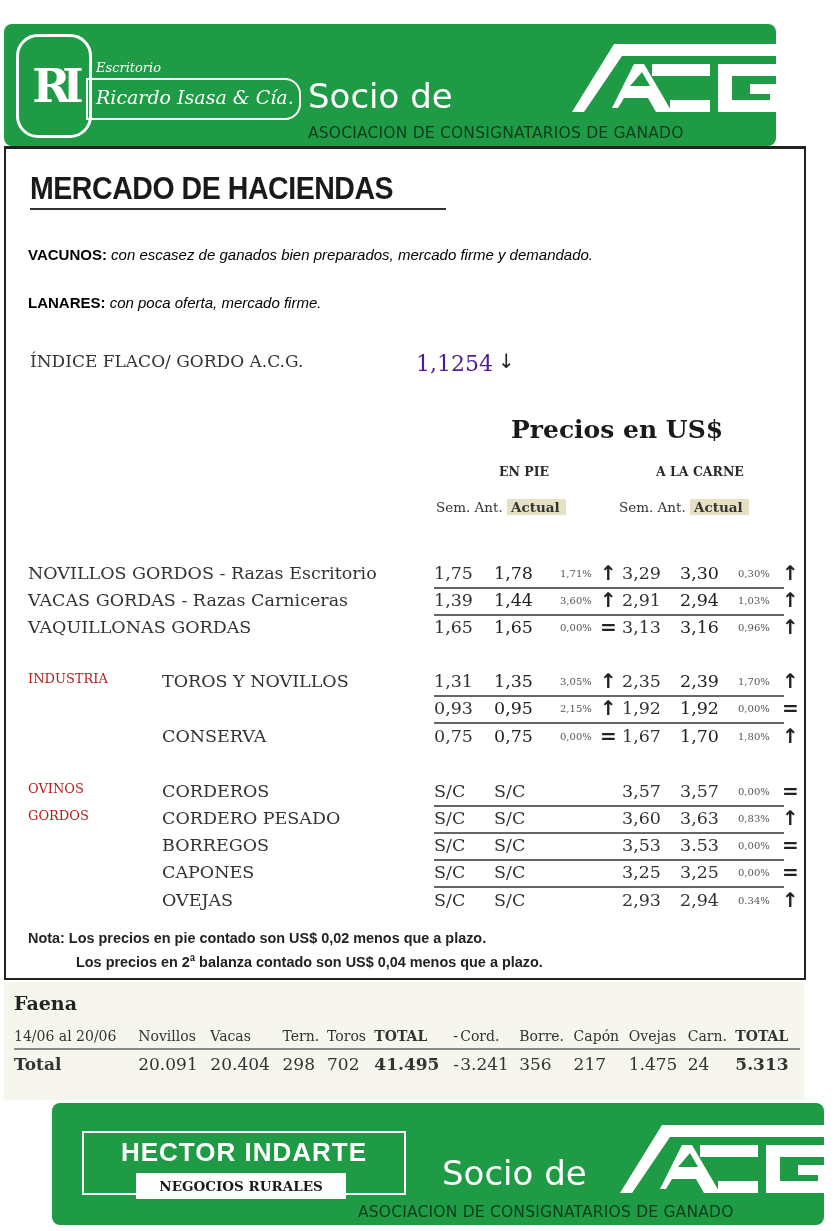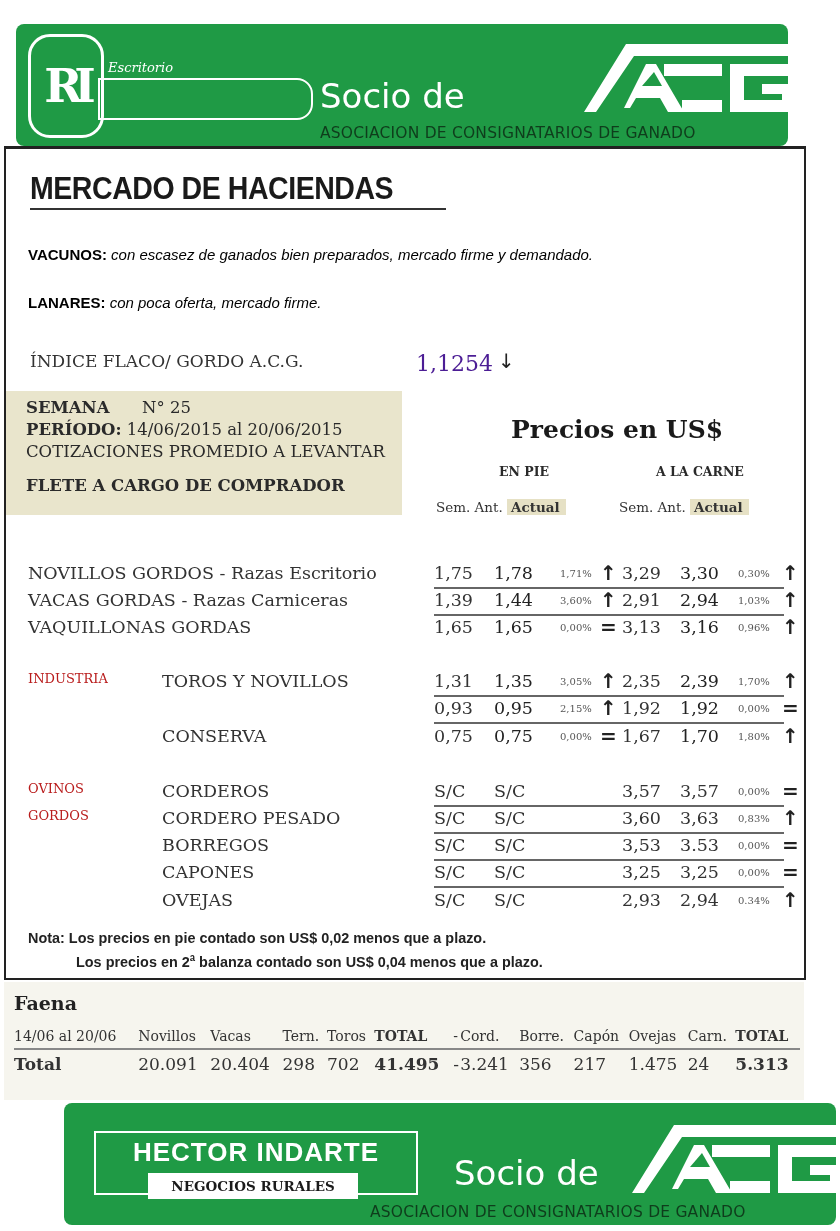--- a/index.html
+++ b/index.html
@@ -1,20 +1,20 @@
 <!DOCTYPE html>
 <html><head>
 <meta charset="utf-8">
 <style>
   * { box-sizing: border-box; margin: 0; padding: 0; }
   html, body { width: 840px; height: 1231px; background: #ffffff; overflow: hidden; }
   body { position: relative; font-family: "DejaVu Serif", serif; color: #2a2a2a; }
 
   
-  .banner { position: absolute; left: 16px; width: 772px; background: #1f9a45; border-radius: 8px; }
+  .banner { position: absolute; left: 4px; width: 772px; background: #1f9a45; border-radius: 8px; }
   .banner.top { top: 24px; height: 122px; }
   .banner.bottom { top: 1103px; height: 122px; margin-left: 48px; }
 
   .ri-logo { position: absolute; left: 12px; top: 10px; width: 285px; height: 104px; }
   .ri-mono { position: absolute; left: 0; top: 0; width: 76px; height: 104px; border: 3px solid #fff; border-radius: 22px; display:flex; align-items:center; justify-content:center; color:#fff; font-family:"DejaVu Serif", serif; font-size: 46px; font-weight: bold; letter-spacing:-8px; }
   .ri-plate { position: absolute; left: 70px; top: 44px; width: 215px; height: 42px; border: 2px solid #fff; border-radius: 0 16px 16px 0; }
   .ri-small { position: absolute; left: 80px; top: 26px; color: #fff; font-family: "DejaVu Serif", serif; font-style: italic; font-size: 13px; }
   .ri-name { position: absolute; left: 80px; top: 52px; color: #fff; font-family: "DejaVu Serif", serif; font-style: italic; font-size: 19px; white-space: nowrap; }
 
   .socio { position: absolute; color: #fff; font-family: "DejaVu Sans", sans-serif; font-size: 34px; font-weight: normal; }
@@ -91,20 +91,21 @@
   .hi-sub { position: absolute; left: 52px; top: 40px; width: 210px; height: 26px; background: #fff; color: #1a1a1a; font-family: "DejaVu Serif", serif; font-weight: bold; font-size: 13.5px; text-align: center; line-height: 26px; }
 </style>
 </head>
 <body>
 
 <div class="banner top">
   <div class="ri-logo">
     <div class="ri-mono">RI</div>
     <div class="ri-plate"></div>
     <div class="ri-small">Escritorio</div>
+    <div class="ri-name">Ricardo Isasa &amp; Cía.</div>
   </div>
   <div class="socio">Socio de</div>
   <svg class="acg-logo" viewBox="0 0 214 72">
     <polygon points="42,2 212,2 212,14 50,14 12,70 0,70" fill="#fff"></polygon>
     <polygon points="62,22 72,22 100,70 84,70 76,56 52,56 46,66 40,66 " fill="#fff"></polygon>
     <polygon points="58,44 70,30 78,44" fill="#1f9a45"></polygon>
     <rect x="80" y="22" width="58" height="12" fill="#fff"></rect>
     <rect x="98" y="58" width="40" height="12" fill="#fff"></rect>
     <rect x="146" y="22" width="66" height="12" fill="#fff"></rect>
     <rect x="146" y="22" width="14" height="48" fill="#fff"></rect>
@@ -125,34 +126,20 @@
   </div>
   <div class="summary s2">
     <b>LANARES:</b>
     <i>con poca oferta, mercado firme.</i>
   </div>
 
   <div class="indice-label">ÍNDICE FLACO/ GORDO A.C.G.</div>
   <div class="indice-value">1,1254</div>
   <div class="indice-arrow">↓</div>
 
-  <div class="week-box">
-    <div>
-      <b>SEMANA</b>
-      <span style="display:inline-block;width:22px"></span>
-      <span>N° 25</span>
-    </div>
-    <div>
-      <b>PERÍODO:</b>
-      <span>14/06/2015  al 20/06/2015</span>
-    </div>
-    <div>COTIZACIONES PROMEDIO A LEVANTAR</div>
-    <div class="gap"></div>
-    <div><b>FLETE A CARGO DE COMPRADOR</b></div>
-  </div>
 
   <div class="precios-title">Precios en US$</div>
   <div class="hdr-en-pie">EN PIE</div>
   <div class="hdr-carne">A LA CARNE</div>
   <div class="sub-hdr a">
     <span>Sem. Ant.</span>
     <span class="act">Actual</span>
   </div>
   <div class="sub-hdr b">
     <span>Sem. Ant.</span>

